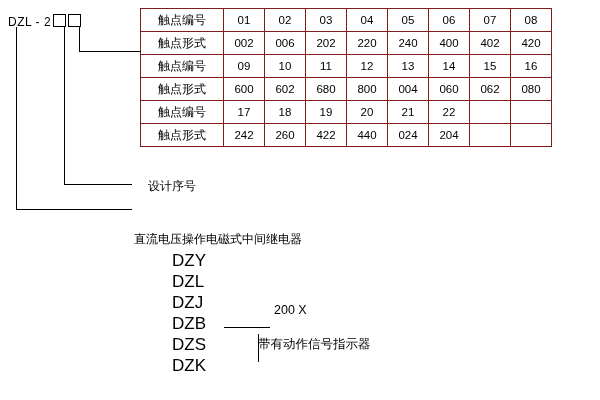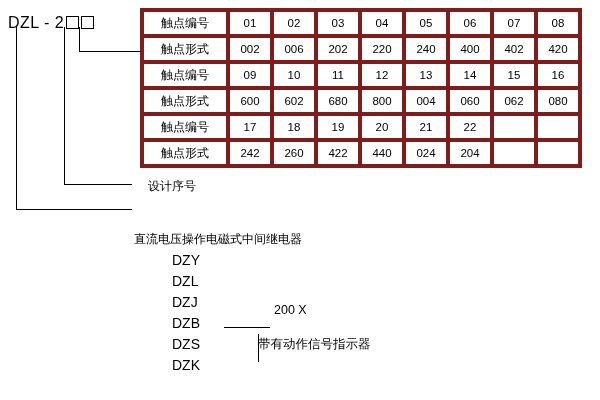--- a/index.html
+++ b/index.html
@@ -19,21 +19,21 @@
     position: relative;
     width: 600px;
     height: 400px;
   }
 
   
   #model-code {
     position: absolute;
     left: 8px;
     top: 14px;
-    font-size: 16px;
+    font-size: 12px;
     letter-spacing: 0.5px;
     white-space: nowrap;
   }
   #model-code .boxes {
     display: inline-block;
   }
   .code-box {
     display: inline-block;
     width: 11px;
     height: 11px;
@@ -44,21 +44,21 @@
 
   
   #spec-table {
     position: absolute;
     left: 140px;
     top: 8px;
     border-collapse: collapse;
     table-layout: fixed;
   }
   #spec-table td {
-    border: 4px solid #7f1d1d;
+    border: 1px solid #7f1d1d;
     height: 22px;
     text-align: center;
     vertical-align: middle;
     font-size: 11.5px;
     padding: 0;
   }
   #spec-table td.rowhead {
     width: 82px;
     font-size: 12px;
   }
@@ -81,21 +81,21 @@
     white-space: nowrap;
   }
   #label-design-serial { left: 134px; top: 178px; margin-left: 14px; }
   #label-relay-desc   { left: 134px; top: 203px; margin-top: 28px; }
 
   
   #series-list {
     position: absolute;
     left: 172px;
     top: 250px;
-    font-size: 14px;
+    font-size: 17px;
     line-height: 21px;
   }
   #series-list .row {
     height: 21px;
     white-space: nowrap;
   }
   #series-list .name {
     display: inline-block;
     width: 52px;
   }

